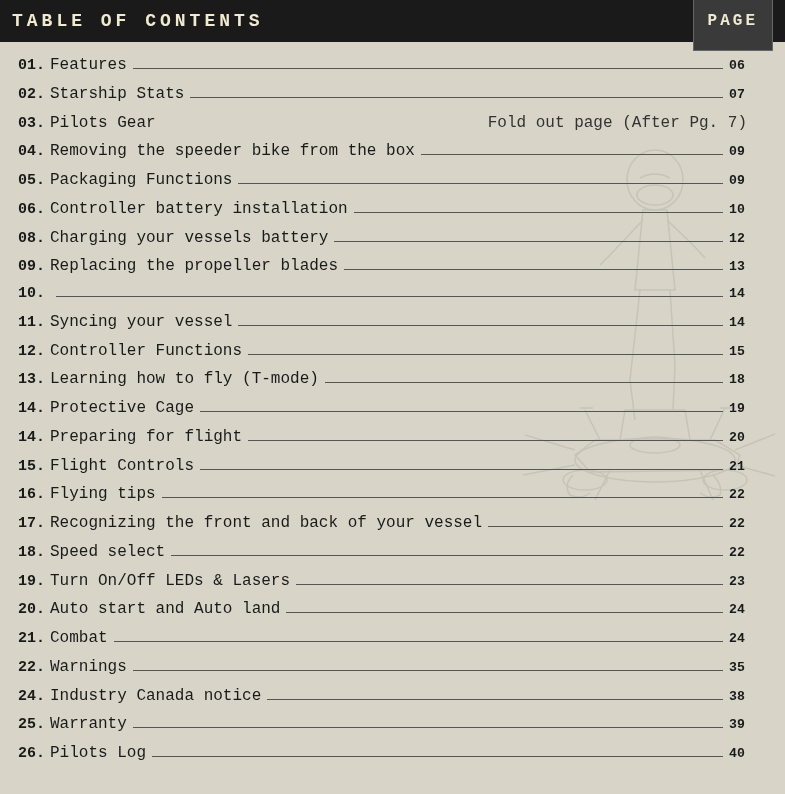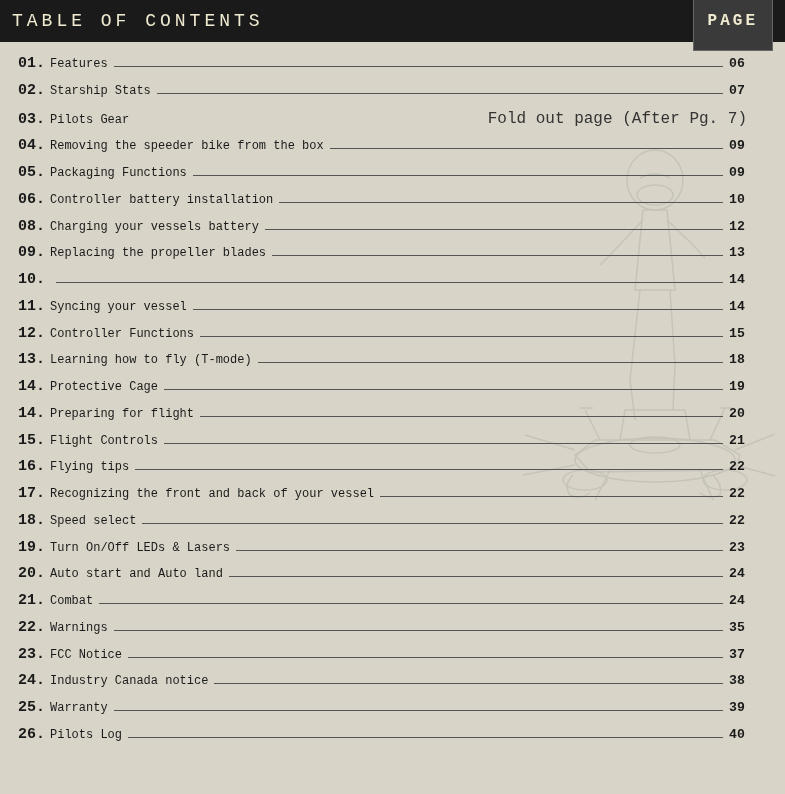--- a/index.html
+++ b/index.html
@@ -21,21 +21,21 @@
       background: #1a1a1a;
       height: 42px;
       padding: 0 12px;
       position: relative;
       z-index: 2;
     }
 
     .header-title {
       color: #f0ead0;
       font-size: 18px;
-      font-weight: normal;
+      font-weight: bold;
       font-family: 'Courier New', Courier, monospace;
       letter-spacing: 4px;
     }
 
     .header-page {
       color: #f0ead0;
       font-size: 16px;
       font-weight: bold;
       font-family: 'Courier New', Courier, monospace;
       letter-spacing: 3px;
@@ -62,21 +62,21 @@
 
     .toc-num {
       font-weight: bold;
       font-size: 15px;
       min-width: 32px;
       font-family: 'Courier New', Courier, monospace;
     }
 
     .toc-label {
       font-family: 'Courier New', Courier, monospace;
-      font-size: 12px;
+      font-size: 16px;
       white-space: nowrap;
     }
 
     .toc-dots {
       flex: 1;
       border-bottom: 1.5px solid #555;
       margin: 0 6px 3px 6px;
       min-width: 10px;
     }
 
@@ -282,26 +282,20 @@
       <span class="toc-dots"></span>
       <span class="toc-page">24</span>
     </div>
     <div class="toc-row">
       <span class="toc-num">22.</span>
       <span class="toc-label">Warnings</span>
       <span class="toc-dots"></span>
       <span class="toc-page">35</span>
     </div>
     <div class="toc-row">
-      <span class="toc-num">23.</span>
-      <span class="toc-label">FCC Notice</span>
-      <span class="toc-dots"></span>
-      <span class="toc-page">37</span>
-    </div>
-    <div class="toc-row">
       <span class="toc-num">24.</span>
       <span class="toc-label">Industry Canada notice</span>
       <span class="toc-dots"></span>
       <span class="toc-page">38</span>
     </div>
     <div class="toc-row">
       <span class="toc-num">25.</span>
       <span class="toc-label">Warranty</span>
       <span class="toc-dots"></span>
       <span class="toc-page">39</span>

